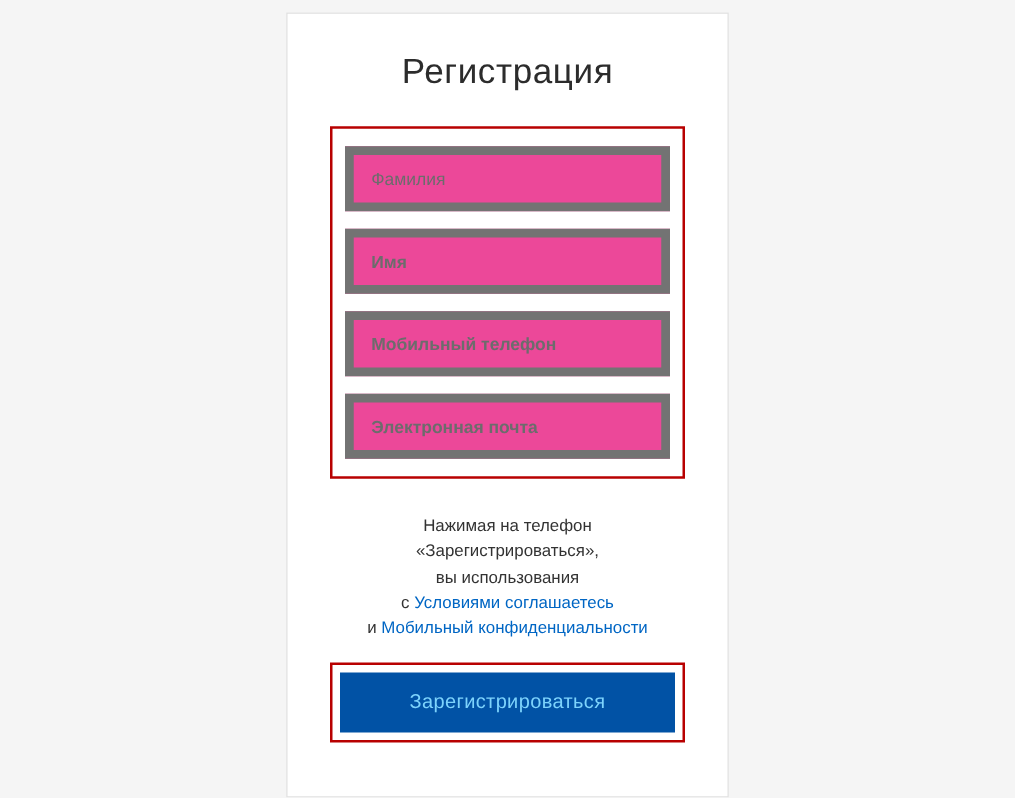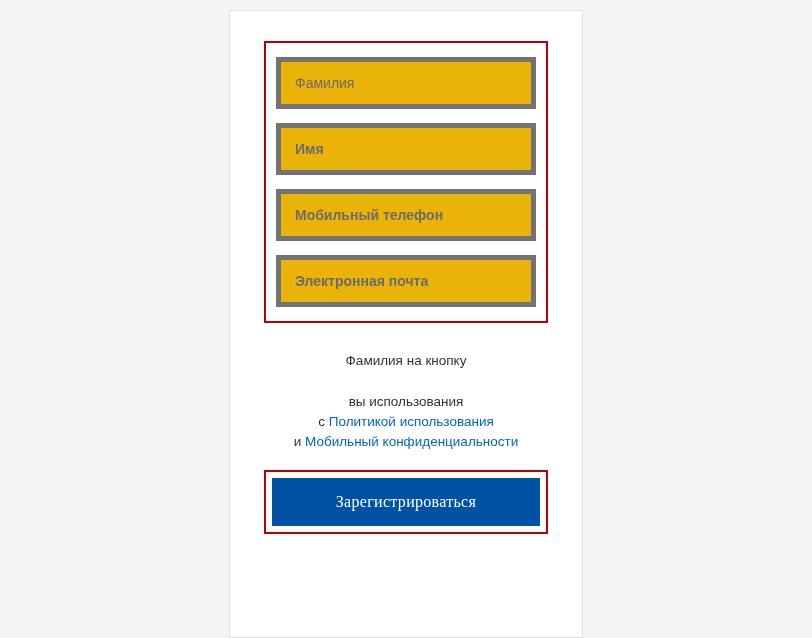--- a/index.html
+++ b/index.html
@@ -27,25 +27,25 @@
       letter-spacing: 0.5px;
     }
     .inputs-box {
       border: 2.2px solid #b80000;
       padding: 14px 10px 14px 10px;
       margin-bottom: 28px;
     }
     .input-field {
       width: 100%;
       height: 52px;
-      border: 5px solid #737373;
+      border: 7px solid #737373;
       padding: 0 14px;
       font-size: 14px;
       color: #333;
-      background: #eab308;
+      background: #ec4899;
       outline: none;
     }
     .input-field::placeholder {
       color: #6c6c6c;
     }
     .input-field + .input-field {
       margin-top: 14px;
       font-weight: bold;
     }
     .consent {
@@ -60,44 +60,44 @@
       text-decoration: none;
     }
     .submit-box {
       border: 2.2px solid #b80000;
       padding: 6px;
     }
     .submit-btn {
       width: 100%;
       height: 48px;
       background: #0152a5;
-      color: #ffffff;
+      color: #7dd3fc;
       border: none;
       font-size: 16px;
       cursor: pointer;
       letter-spacing: 0.3px;
-      font-family: Liberation Serif, serif;
     }
   </style>
 </head>
 <body>
 
 <div class="card">
+  <h1 class="title">Регистрация</h1>
 
   <div class="inputs-box">
     <input class="input-field" type="text" placeholder="Фамилия" style="">
     <input class="input-field" type="text" placeholder="Имя" style="">
     <input class="input-field" type="text" placeholder="Мобильный телефон" style="">
     <input class="input-field" type="text" placeholder="Электронная почта" style="">
   </div>
 
   <div class="consent">
-    <span>Фамилия на кнопку</span><br>
-    <br>
+    <span>Нажимая на телефон</span><br>
+    <span>«Зарегистрироваться»,</span><br>
     <span>вы использования</span><br>
-    <span>с </span><a href="#">Политикой использования</a><br>
+    <span>с </span><a href="#">Условиями соглашаетесь</a><br>
     <span>и </span><a href="#">Мобильный конфиденциальности</a>
   </div>
 
   <div class="submit-box">
     <button class="submit-btn">Зарегистрироваться</button>
   </div>
 </div>
 
 </body></html>

